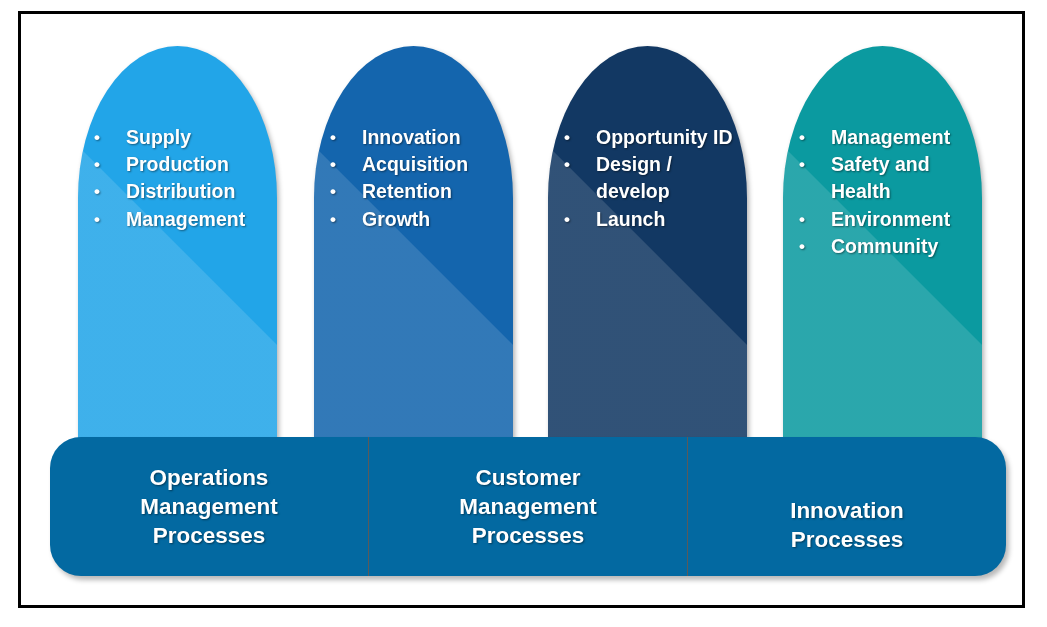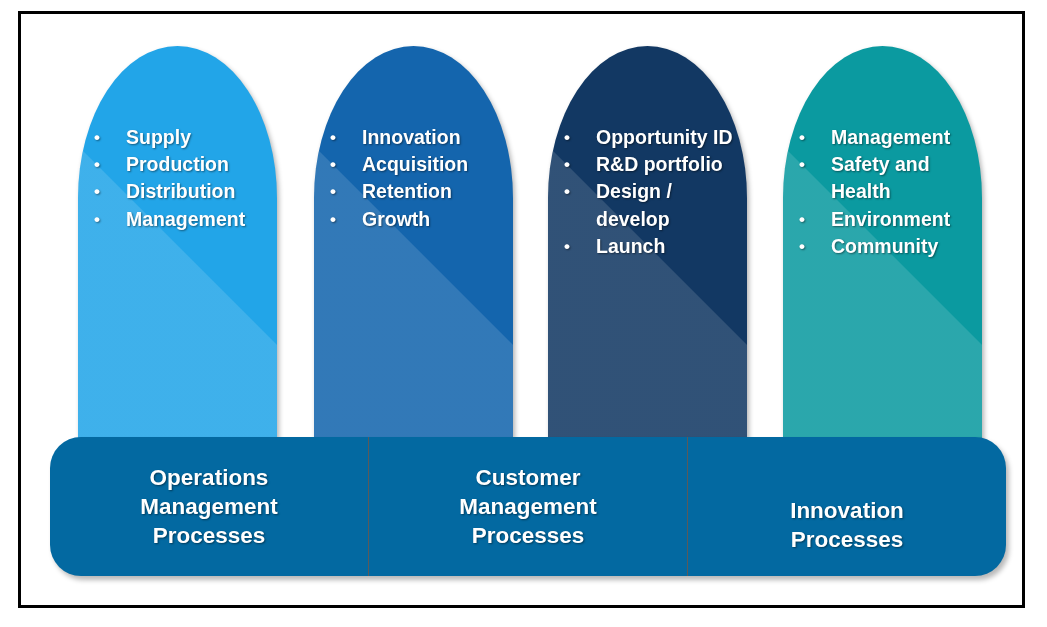--- a/index.html
+++ b/index.html
@@ -137,21 +137,20 @@
         <li class="pillar-item">Acquisition</li>
         <li class="pillar-item">Retention</li>
         <li class="pillar-item">Growth</li>
       </ul>
     </div>
 
     <div class="pillar" style="left: 527px; width: 187px; background: rgb(18, 56, 99);">
       <div class="pillar-sheen"></div>
       <ul class="pillar-list">
         <li class="pillar-item">Opportunity ID</li>
-        <li class="pillar-item">R&amp;D portfolio</li>
         <li class="pillar-item">Design /
 develop</li>
         <li class="pillar-item">Launch</li>
       </ul>
     </div>
 
     <div class="pillar" style="left: 762px; width: 187px; background: rgb(11, 154, 160);">
       <div class="pillar-sheen"></div>
       <ul class="pillar-list">
         <li class="pillar-item">Management</li>

